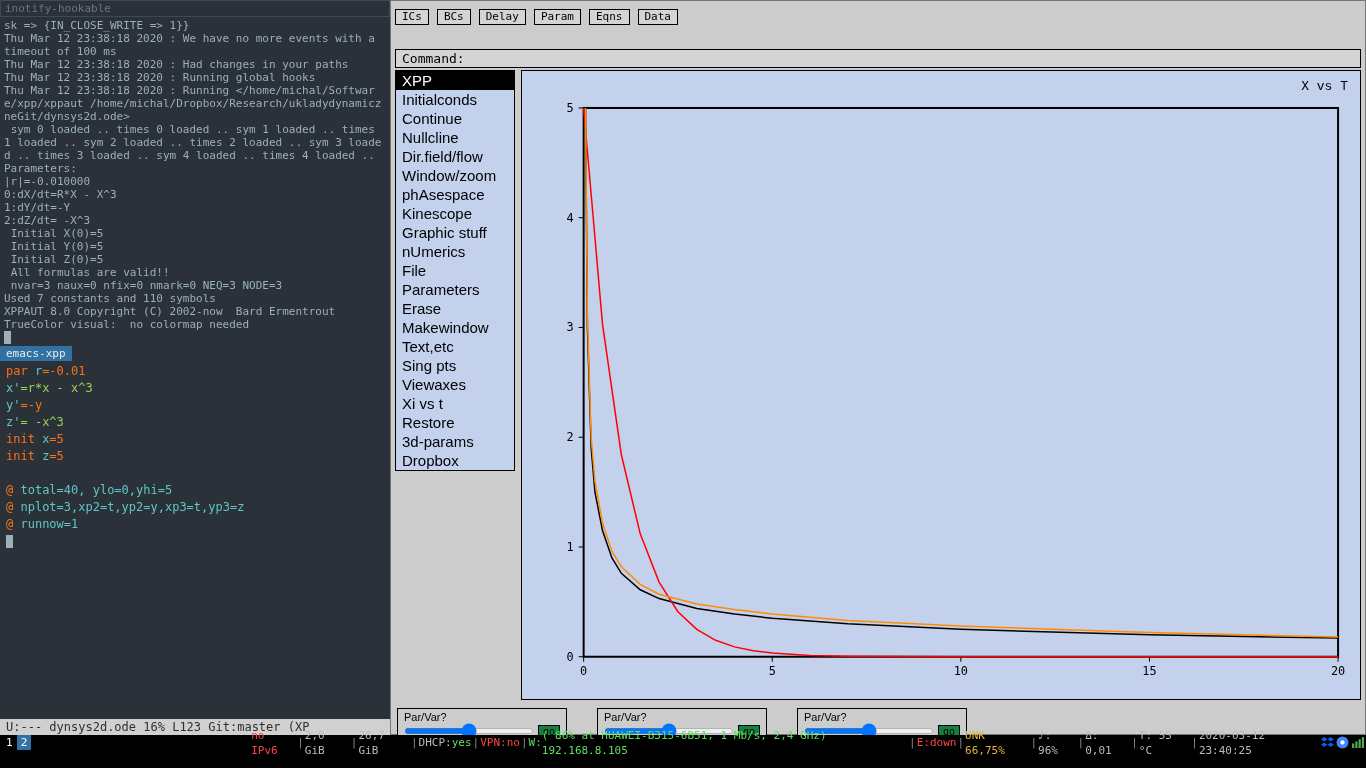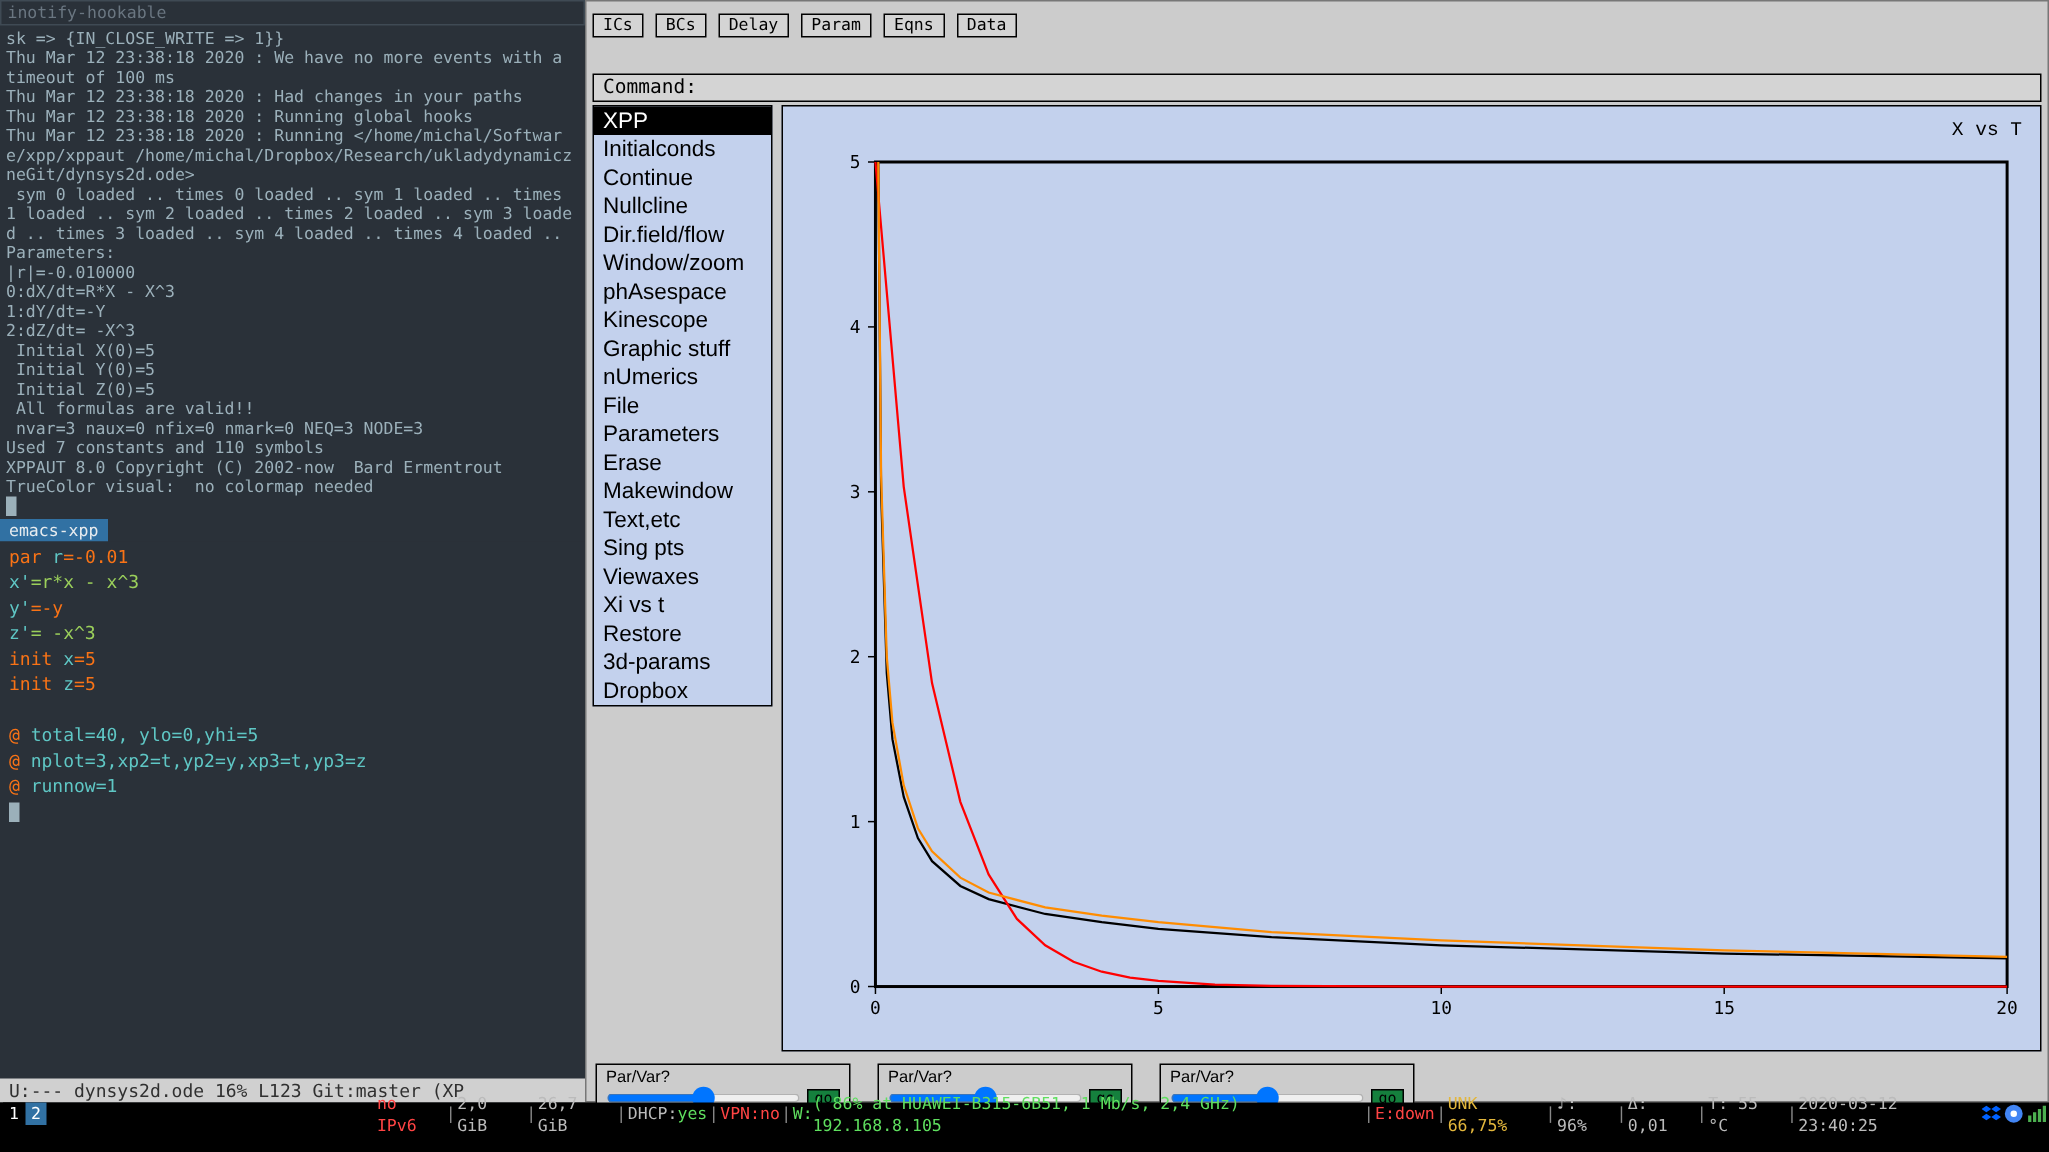--- a/index.html
+++ b/index.html
@@ -23,21 +23,21 @@
   .tb { background: #d4d4d4; border: 1px solid #000; padding: 0 6px; font-size: 11px; line-height: 14px; cursor: pointer; }
   .cmdline { background: #d4d4d4; border: 1px solid #000; margin: 16px 4px 2px 4px; padding: 1px 6px; font-size: 13px; }
   .work { display: flex; flex: 1; gap: 0; padding: 0 4px 4px 4px; }
   .menu { width: 120px; background: #c3d1ed; border: 1px solid #000; font-family: sans-serif; font-size: 15px; align-self: flex-start; }
   .menu .mi { padding: 1px 6px; cursor: pointer; }
   .menu .sel { background: #000; color: #fff; }
   .plotwrap { flex: 1; background: #c3d1ed; border: 1px solid #000; margin-left: 6px; padding: 8px 12px 12px 12px; display:flex; flex-direction:column;}
   .plottitle { text-align: right; font-size: 13px; padding-bottom: 4px; font-family: Liberation Mono, monospace;}
   .plot { flex:1; position: relative; }
   svg { width: 100%; height: 100%; }
-  .pvrow { display: flex; gap: 18px; padding: 4px 6px; }
+  .pvrow { display: flex; gap: 30px; padding: 4px 6px; }
   .pv { border: 1px solid #000; padding: 2px 6px 4px 6px; font-size: 11px; background:#cccccc; width: 170px;}
   .pv .slab { font-family: sans-serif; font-size:11px;}
   .pv .slider-row { display: flex; align-items: center; margin-top: 2px;}
   .pv input[type=range] { flex: 1; height: 6px; }
   .pv .go { border: 1px solid #000; padding: 0 4px; margin-left: 4px; font-size:10px; background:#15803d; cursor:pointer;}
   .statusbar { height: 15px; background: #000; color: #fff; font-size: 11px; display: flex; align-items: center; padding: 0 2px; gap: 0; line-height:15px;}
   .sb-ws { background: #3171a3; color:#fff; padding:0 4px; margin-right:0;}
   .sb-ws2 { background: #000; color:#fff; padding:0 4px;}
   .sb-red { color: #f44; }
   .sb-green { color: #5fdf5f; }

